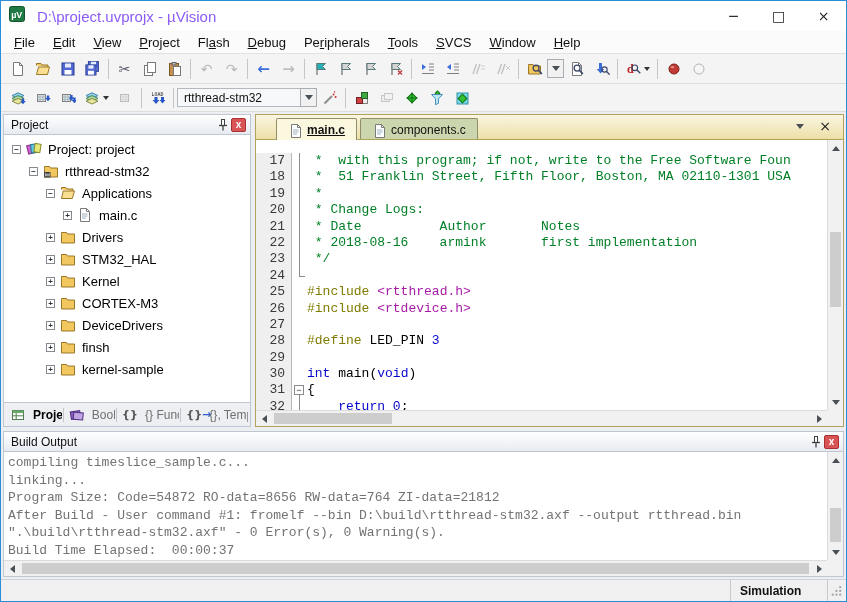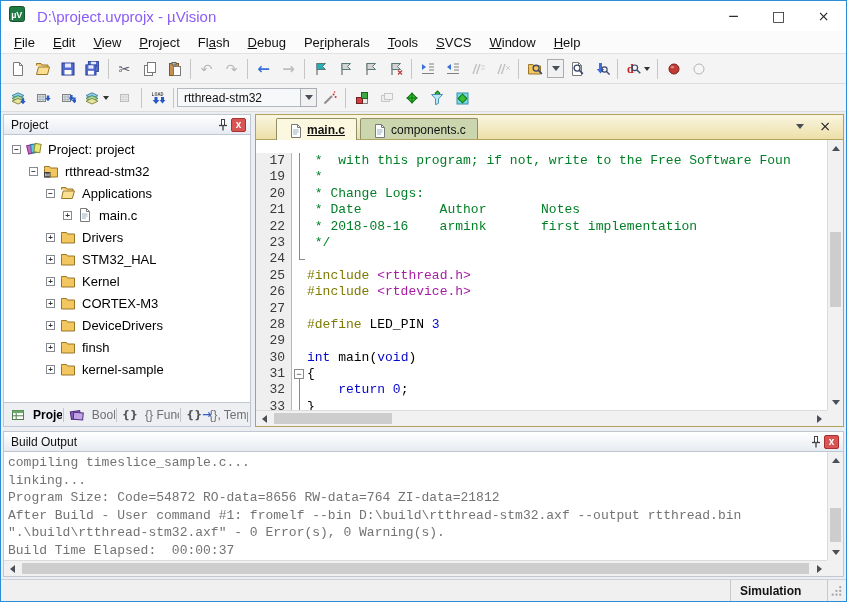--- a/index.html
+++ b/index.html
@@ -696,20 +696,27 @@
       <div class="codearea">
         <div class="codelines" id="code">
             <div class="crow">
               <span class="ln">17</span>
               <span class="fm">
                 <span class="fv"></span>
               </span>
               <span class="ct"><span class="cm"> *  with this program; if not, write to the Free Software Foun</span></span>
             </div>
             <div class="crow">
+              <span class="ln">18</span>
+              <span class="fm">
+                <span class="fv"></span>
+              </span>
+              <span class="ct"><span class="cm"> *  51 Franklin Street, Fifth Floor, Boston, MA 02110-1301 USA</span></span>
+            </div>
+            <div class="crow">
               <span class="ln">19</span>
               <span class="fm">
                 <span class="fv"></span>
               </span>
               <span class="ct"><span class="cm"> *</span></span>
             </div>
             <div class="crow">
               <span class="ln">20</span>
               <span class="fm">
                 <span class="fv"></span>

